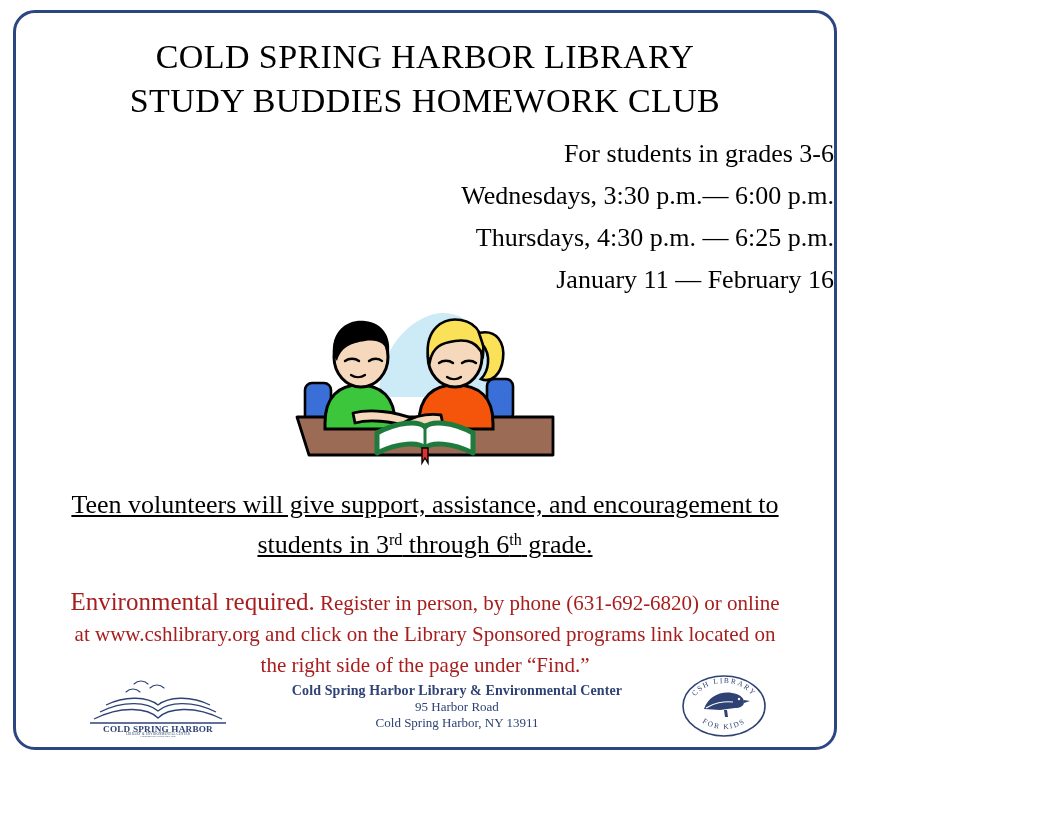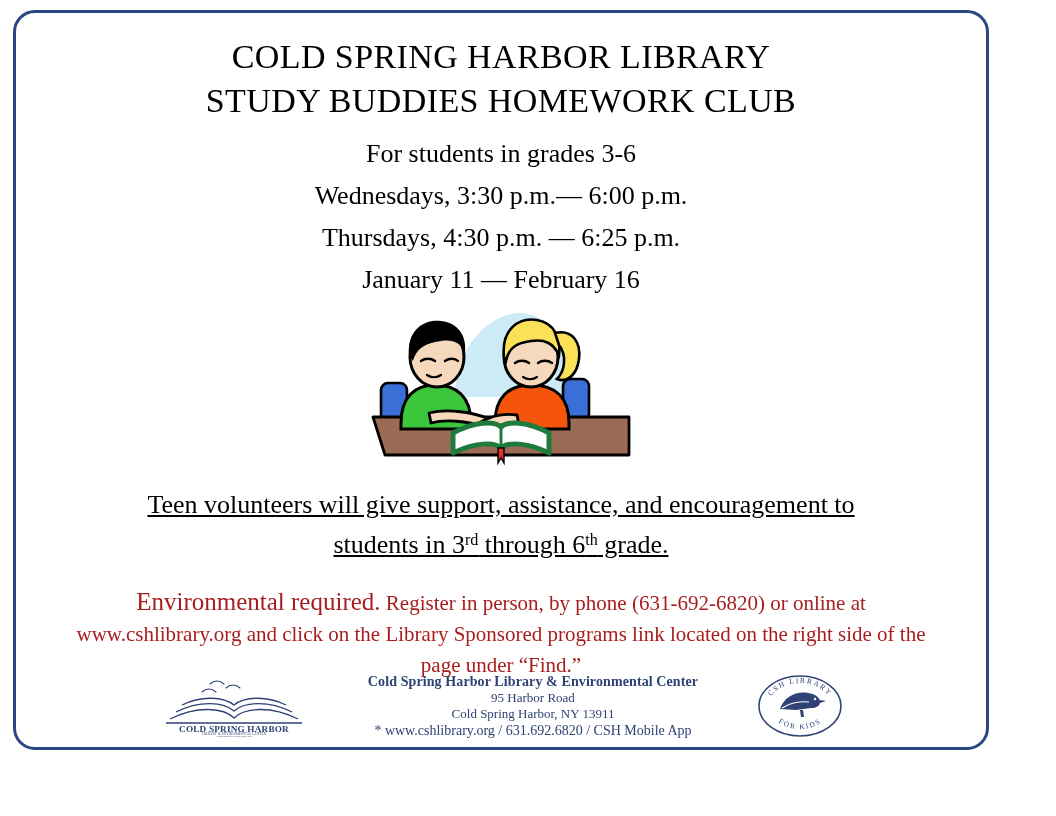--- a/index.html
+++ b/index.html
@@ -13,21 +13,21 @@
     font-family: "Liberation Serif", "DejaVu Serif", serif;
     color: #000000;
     overflow: hidden;
     position: relative;
   }
 
   #flyer {
     position: absolute;
     left: 13px;
     top: 10px;
-    width: 976px;
+    width: 824px;
     height: 740px;
     border: 3px solid #2c4682;
     border-radius: 22px;
     box-sizing: border-box;
     background: #ffffff;
   }
 
   .inner {
     position: relative;
     width: 100%;
@@ -42,21 +42,21 @@
   .title-line {
     font-size: 34px;
     line-height: 44px;
     letter-spacing: 0.4px;
     font-weight: 400;
     white-space: nowrap;
   }
 
   
   .schedule {
-    text-align: center;
+    text-align: right;
     margin-top: 10px;
   }
   .schedule-line {
     font-size: 26px;
     line-height: 42px;
     white-space: nowrap;
   }
 
   
   .art-wrap {
@@ -224,21 +224,20 @@
         <path d="M8 48 L144 48" stroke="#2e4274" stroke-width="1.4"></path>
         <text x="76" y="56.5" text-anchor="middle" font-family="'Liberation Serif', serif" font-size="9.2" font-weight="bold" fill="#2e4274" letter-spacing="0.2">COLD SPRING HARBOR</text>
         <text x="76" y="59.6" text-anchor="middle" font-family="'Liberation Serif', serif" font-size="3.2" fill="#2e4274" letter-spacing="0.2">LIBRARY &amp; ENVIRONMENTAL CENTER</text>
         <text x="76" y="62" text-anchor="middle" font-family="'Liberation Serif', serif" font-size="2.4" fill="#2e4274">Expanding Our Horizons Since 1880</text>
       </svg>
 
       <div class="footer-text">
         <div class="footer-name">Cold Spring Harbor Library &amp; Environmental Center</div>
         <div class="footer-addr">95 Harbor Road</div>
         <div class="footer-addr">Cold Spring Harbor, NY 13911</div>
-        <div class="footer-contact">* www.cshlibrary.org / 631.692.6820 / CSH Mobile App</div>
       </div>
 
       <svg class="footer-seal" viewBox="0 0 88 66">
         <ellipse cx="44" cy="33" rx="41" ry="30" fill="none" stroke="#2e4274" stroke-width="1.6"></ellipse>
         <defs>
           <path id="arcTop" d="M12 34 A32 24 0 0 1 76 34" fill="none"></path>
           <path id="arcBot" d="M14 34 A30 22 0 0 0 74 34" fill="none"></path>
         </defs>
         <text font-family="'Liberation Serif', serif" font-size="7.4" fill="#2e4274" letter-spacing="1.6">
           <textPath href="#arcTop" startOffset="50%" text-anchor="middle">CSH LIBRARY</textPath>

